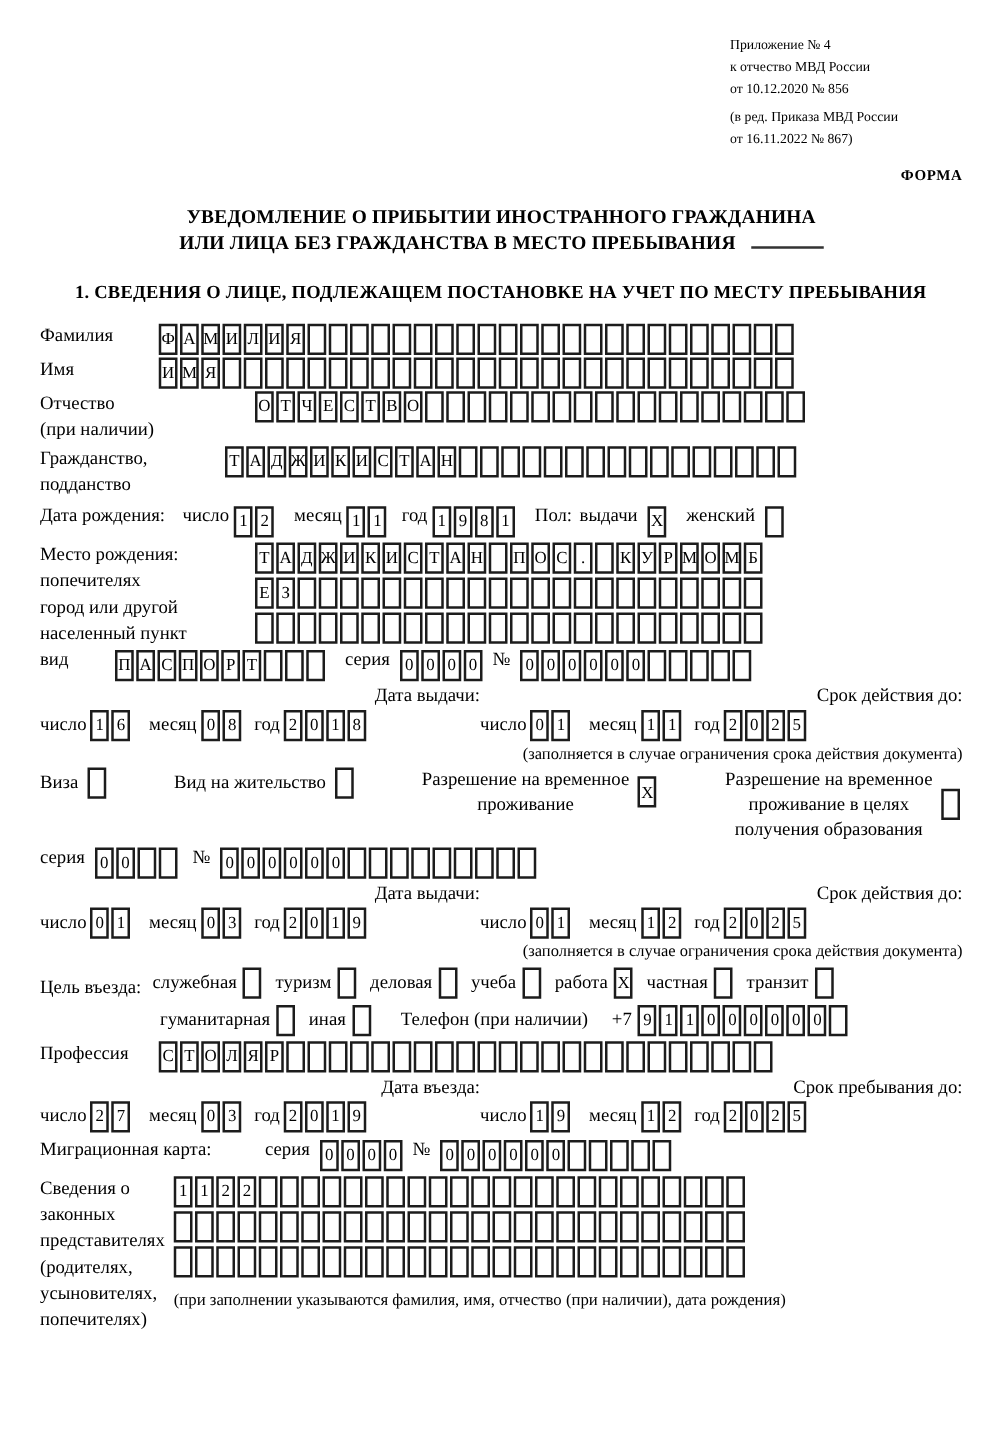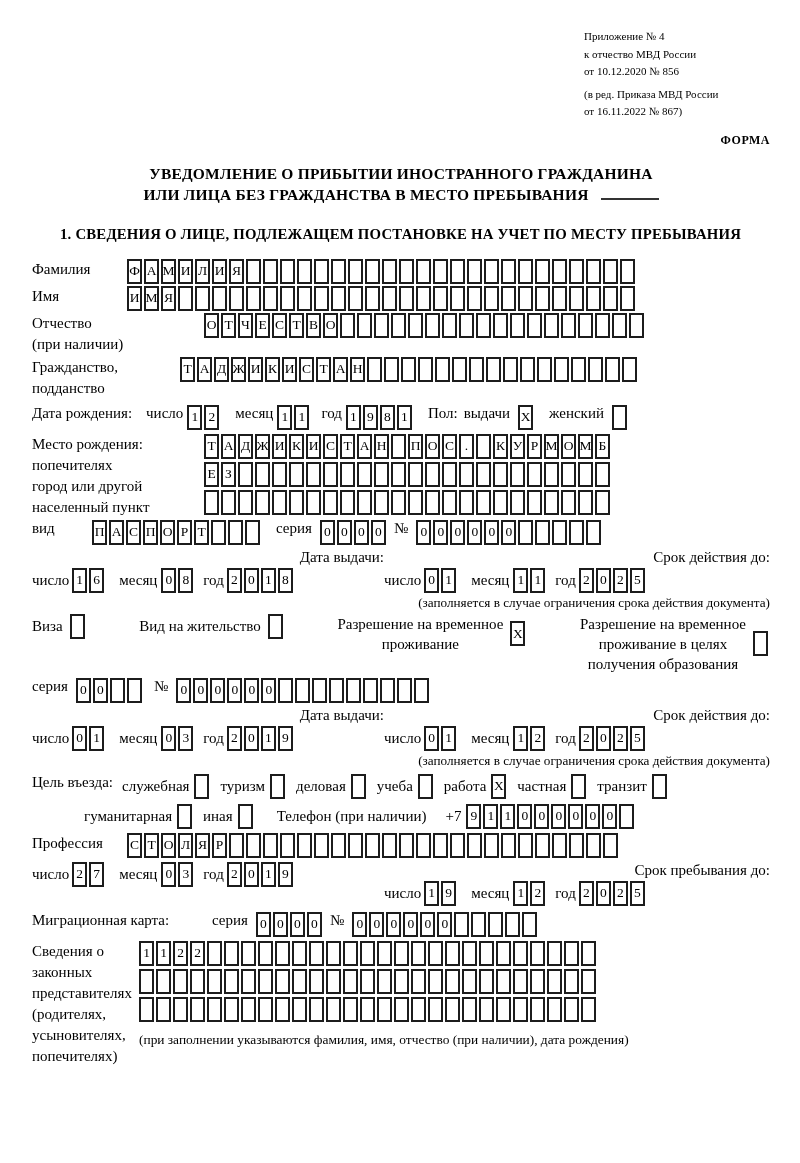--- a/index.html
+++ b/index.html
@@ -42,24 +42,24 @@
   .dfields .ml{margin-left:13px;margin-right:4px}
   .dfields .yl{margin-left:8px;margin-right:3px}
   .note{text-align:right;font-size:13.2px;margin-top:1px;line-height:17px}
   
   .intro{line-height:24px;margin-top:4px}
   .vrow{display:flex;align-items:flex-start;justify-content:space-between;margin-top:3px}
   .vitem{display:flex;align-items:center}
   .vlabel{line-height:20px;margin-right:7px}
   .vlabel.multi{text-align:center}
   
-  .prow{display:flex;align-items:flex-start;margin-top:5px;flex-wrap:nowrap}
+  .prow{display:flex;align-items:flex-end;margin-top:5px;flex-wrap:nowrap}
   .pitem{display:flex;align-items:center;margin-left:9px}
   .pitem .ptxt{margin-right:5px}
-  .prow.indent{margin-left:52px}
+  .prow.indent{margin-left:96px}
   .repnote{text-align:center;font-size:13.4px;margin-top:6px;line-height:17px}
 </style>
 </head>
 <body>
 
 <div class="page">
 
   <div class="hdr">
     <div>Приложение № 4</div>
     <div>к отчество МВД России</div>
@@ -613,20 +613,21 @@
           <span class="cell"></span>
           <span class="cell"></span>
           <span class="cell"></span>
           <span class="cell"></span>
           <span class="cell"></span>
         </div>
     </div>
 
     <div class="dates mt2">
       <div class="dgroup g1">
+        <div class="dhead">Дата въезда:</div>
         <div class="dfields">
           <span class="dl">число</span>
           <span class="cells">
               <span class="cell">2</span>
               <span class="cell">7</span>
             </span>
           <span class="ml">месяц</span>
           <span class="cells">
               <span class="cell">0</span>
               <span class="cell">3</span>

